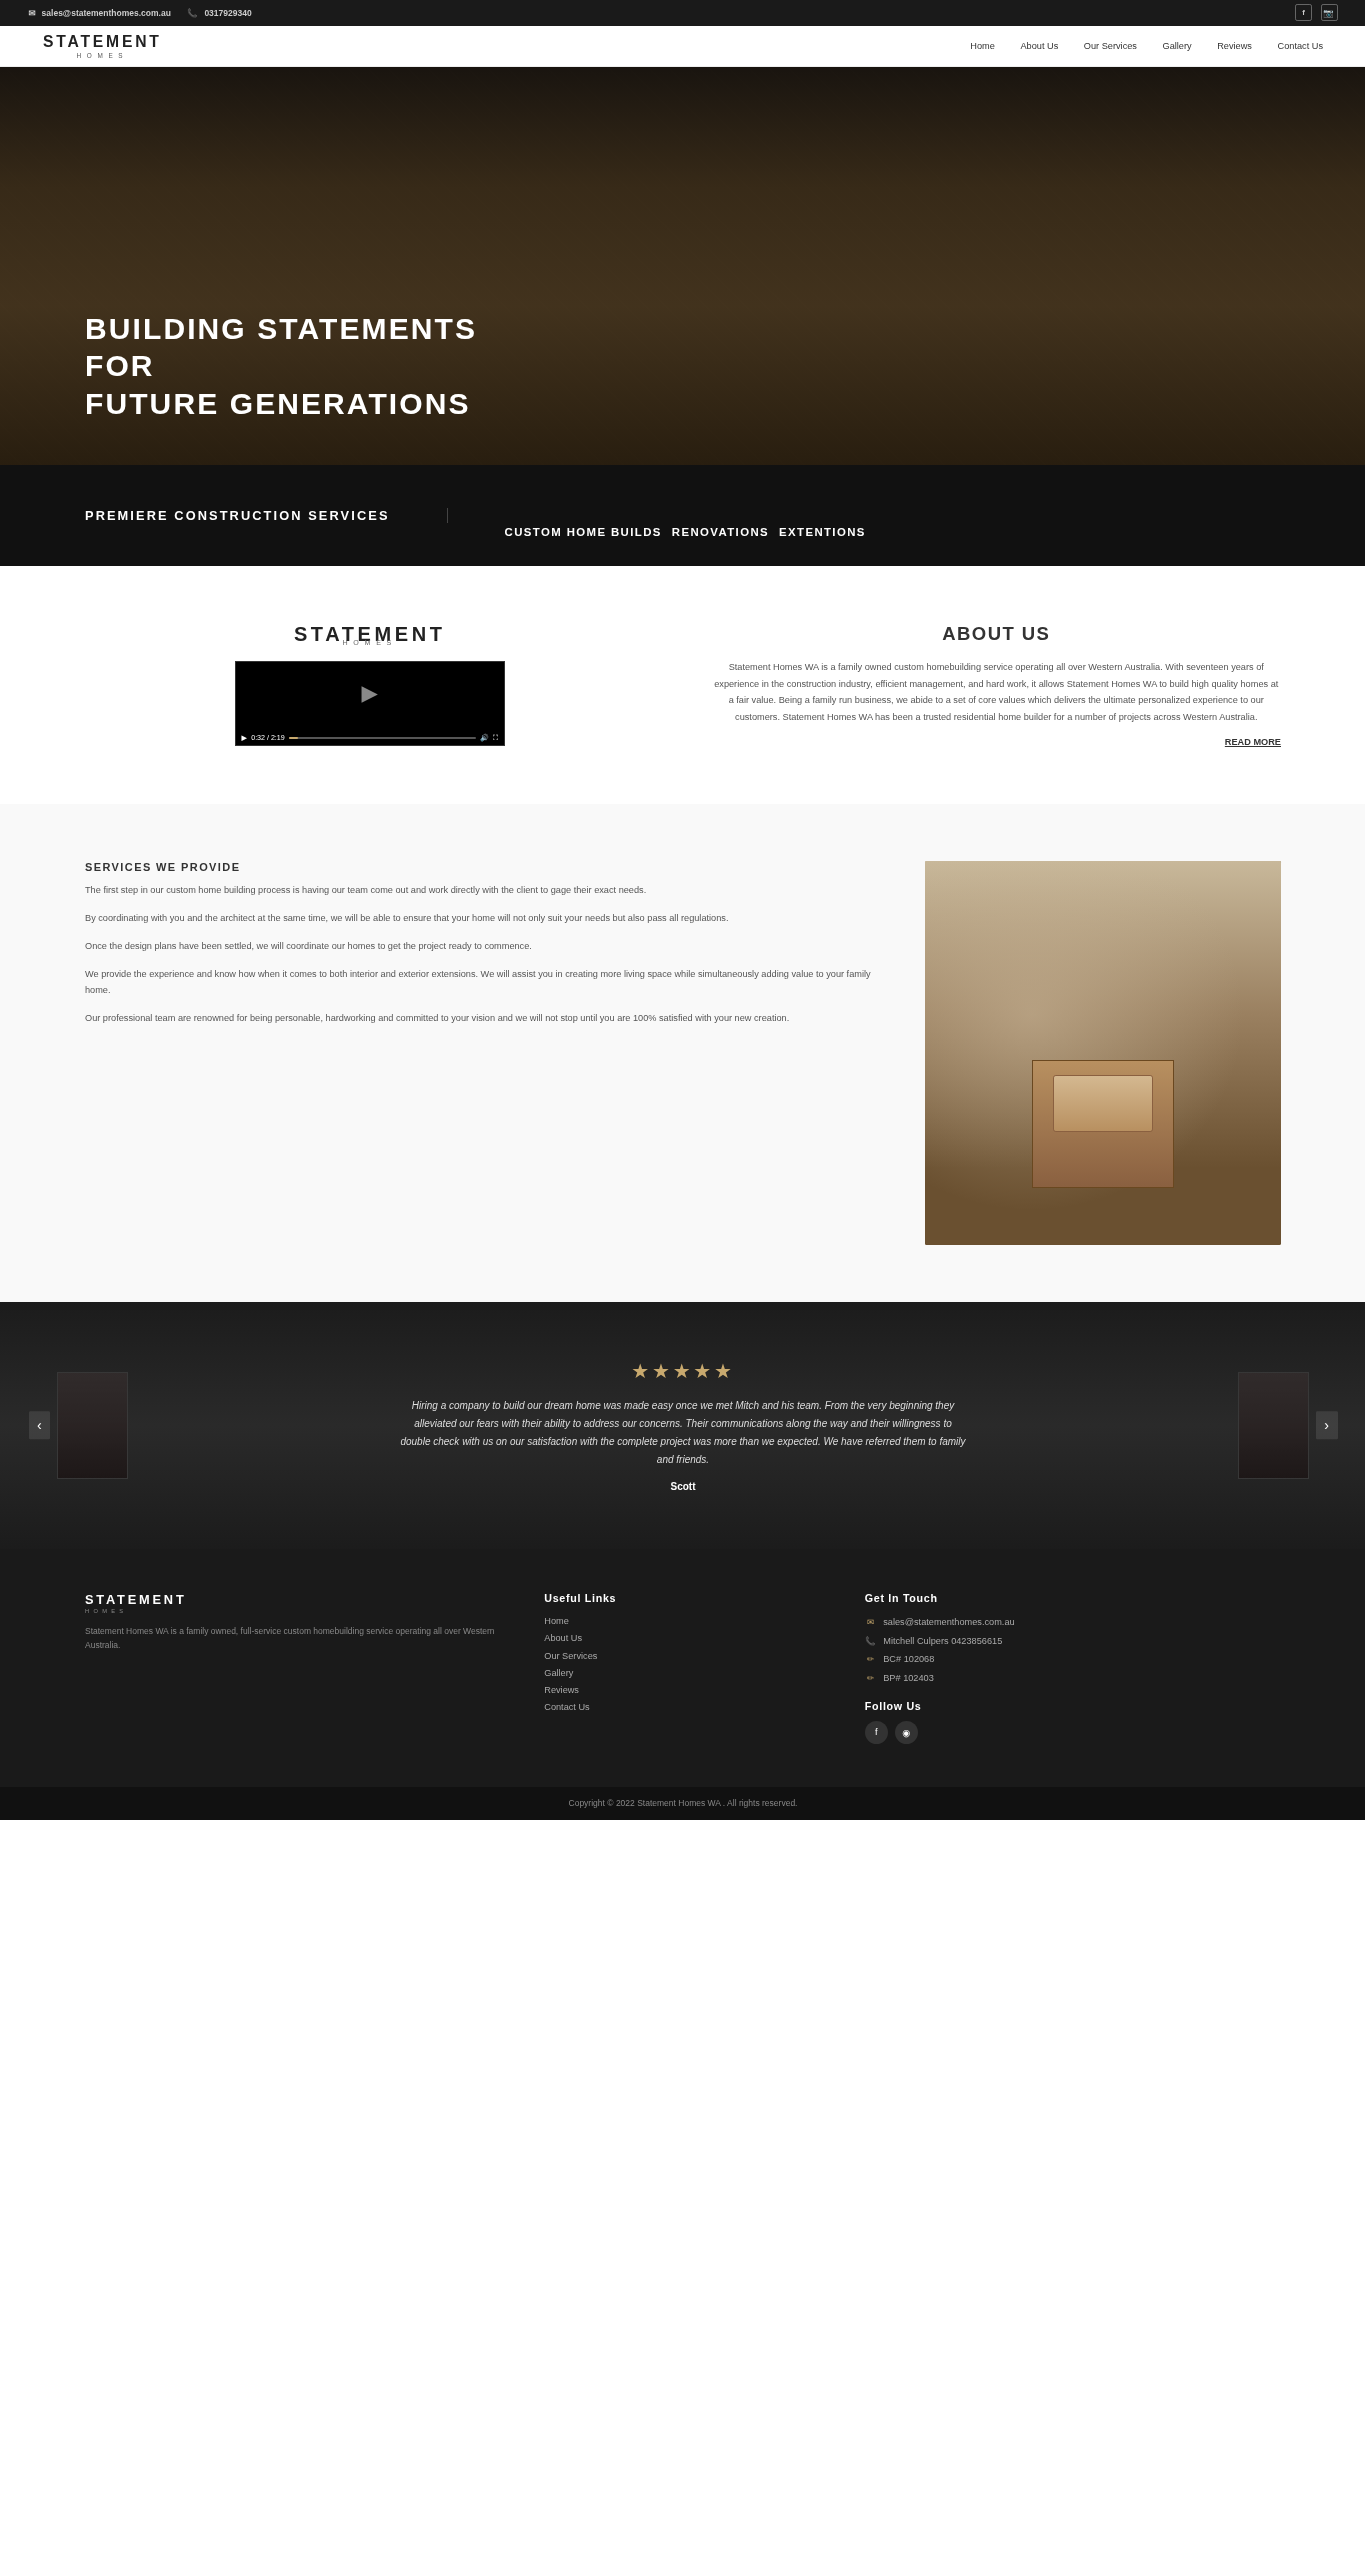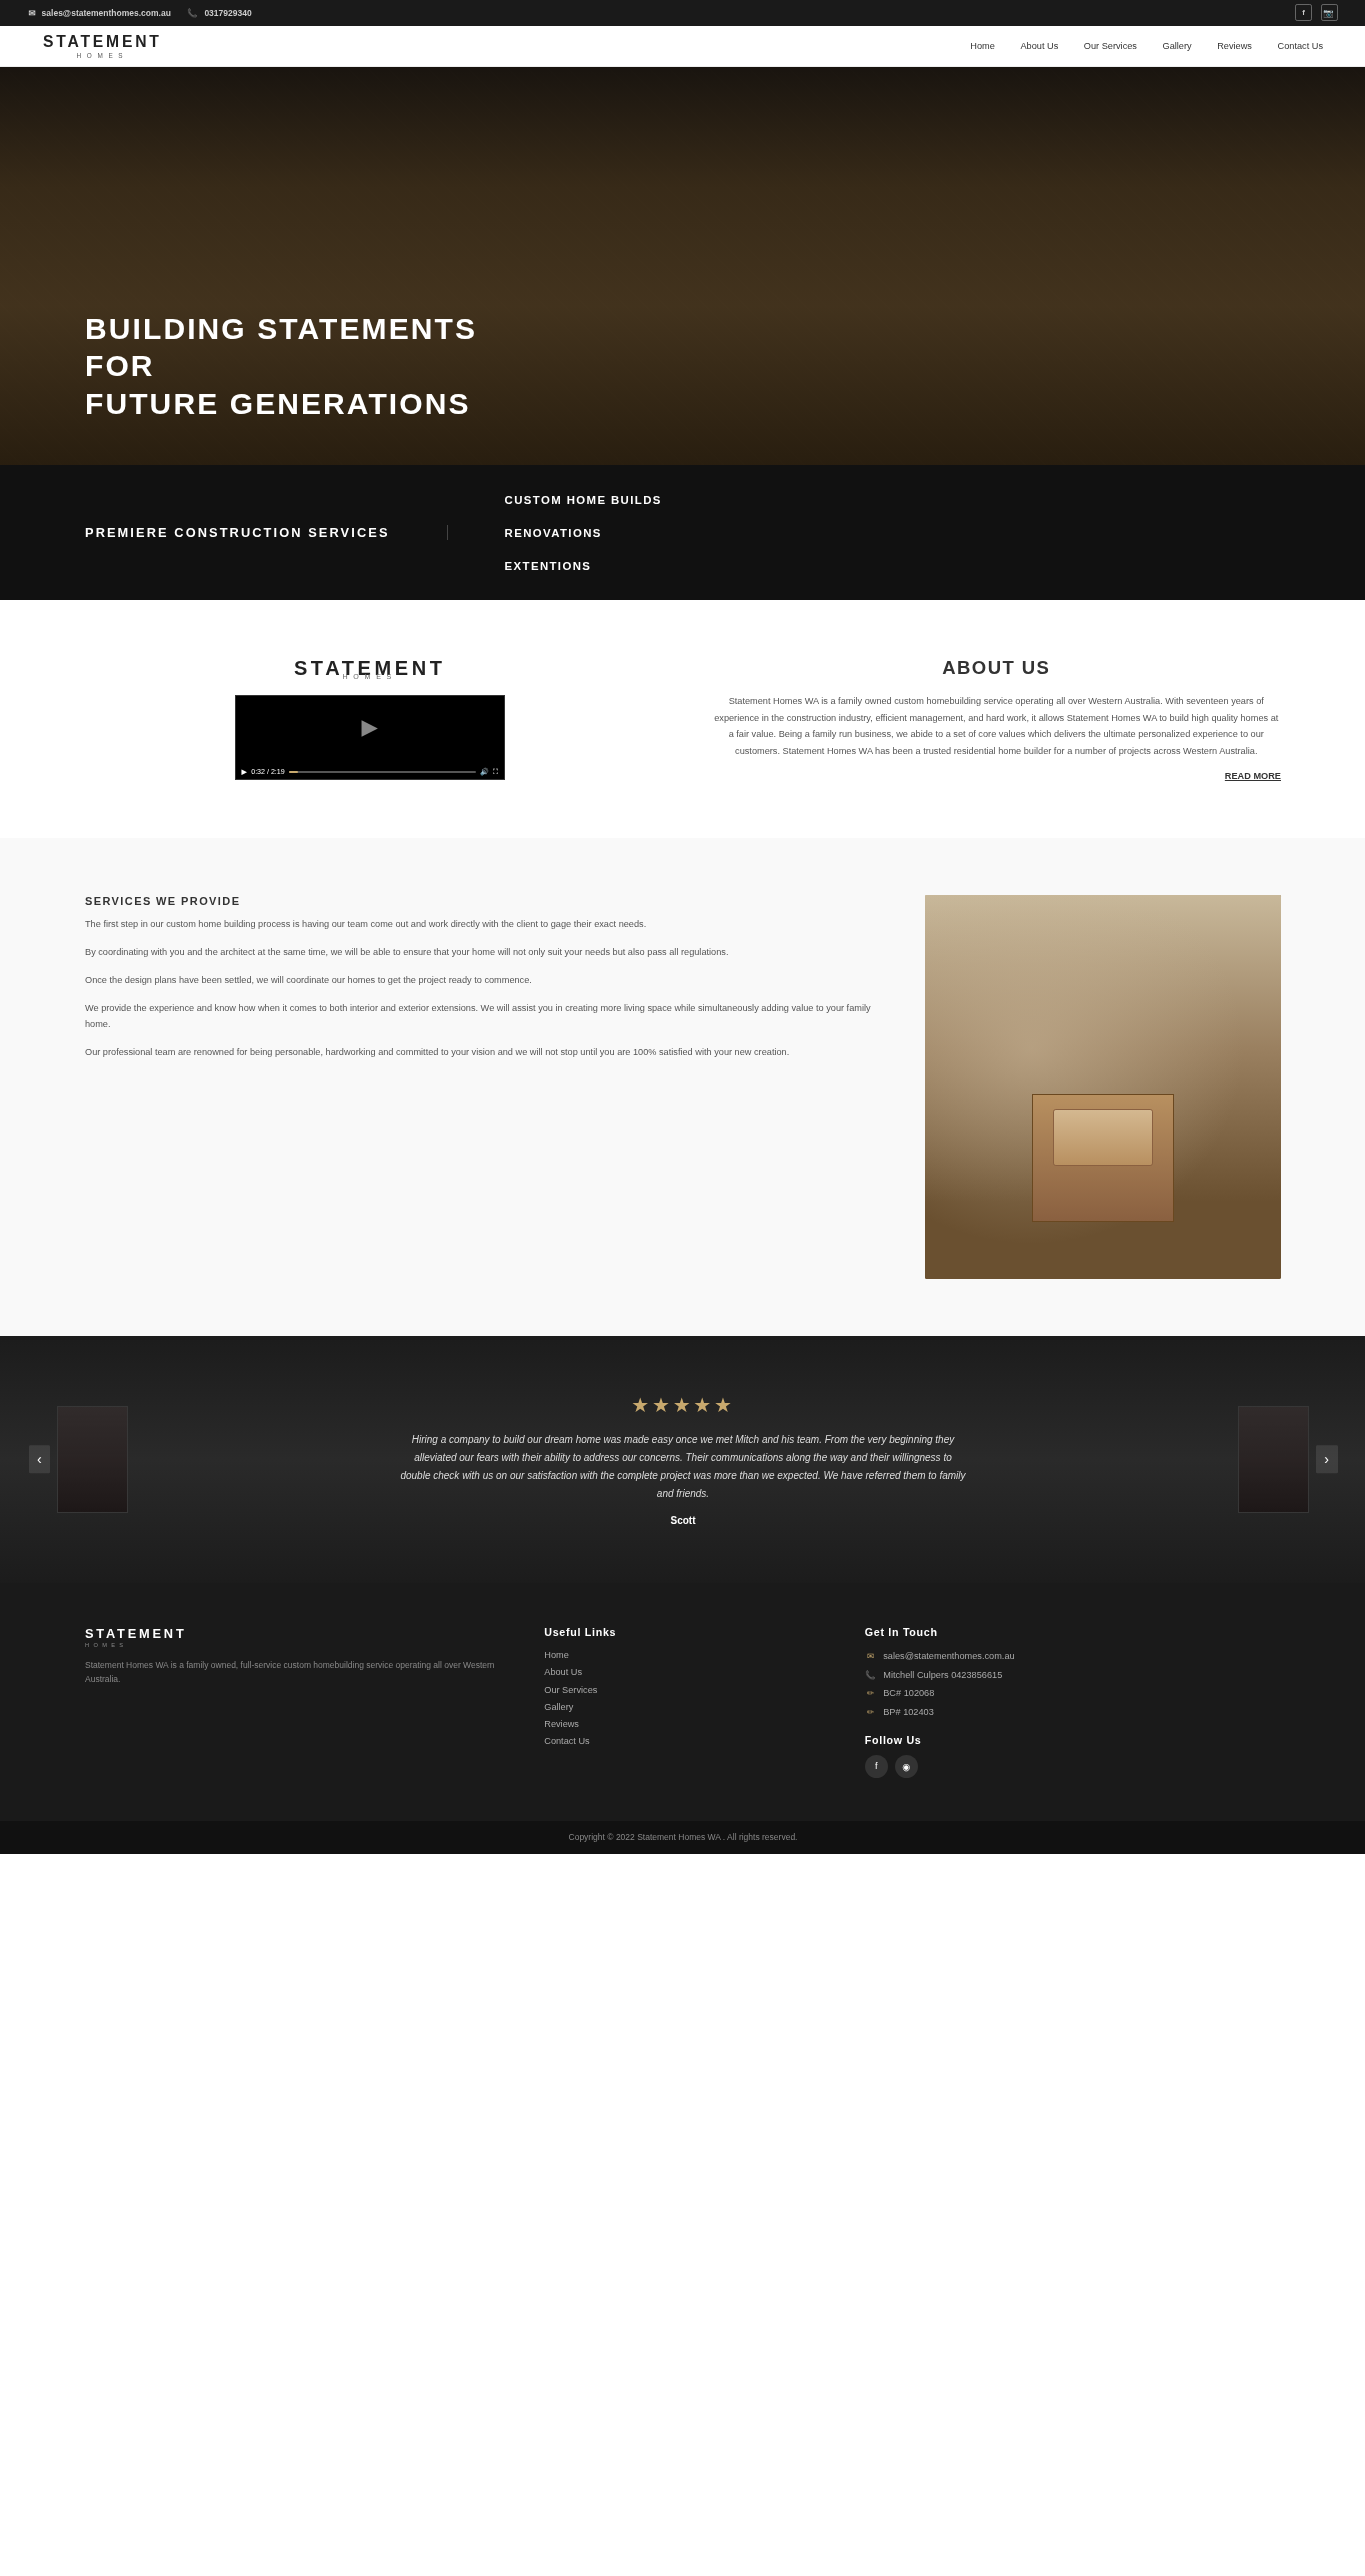--- a/index.html
+++ b/index.html
@@ -79,21 +79,21 @@
     .premiere-text {
       color: #fff;
       font-size: 12.8px;
       font-weight: 700;
       letter-spacing: 2.1px;
       text-transform: uppercase;
       white-space: nowrap;
       padding-right: 57px;
       border-right: 1.4px solid #444;
     }
-    .services-list { display: flex; flex-direction: column; gap: 21px; }
+    .services-list { display: flex; flex-direction: row; gap: 10px; margin-top: 32px; }
     .service-item { color: #fff; font-size: 11.4px; font-weight: 700; letter-spacing: 1.4px; text-transform: uppercase; }
 
     
     .about-section {
       background: #fff;
       padding: 57px 85px;
       display: flex;
       gap: 57px;
       align-items: flex-start;
     }

